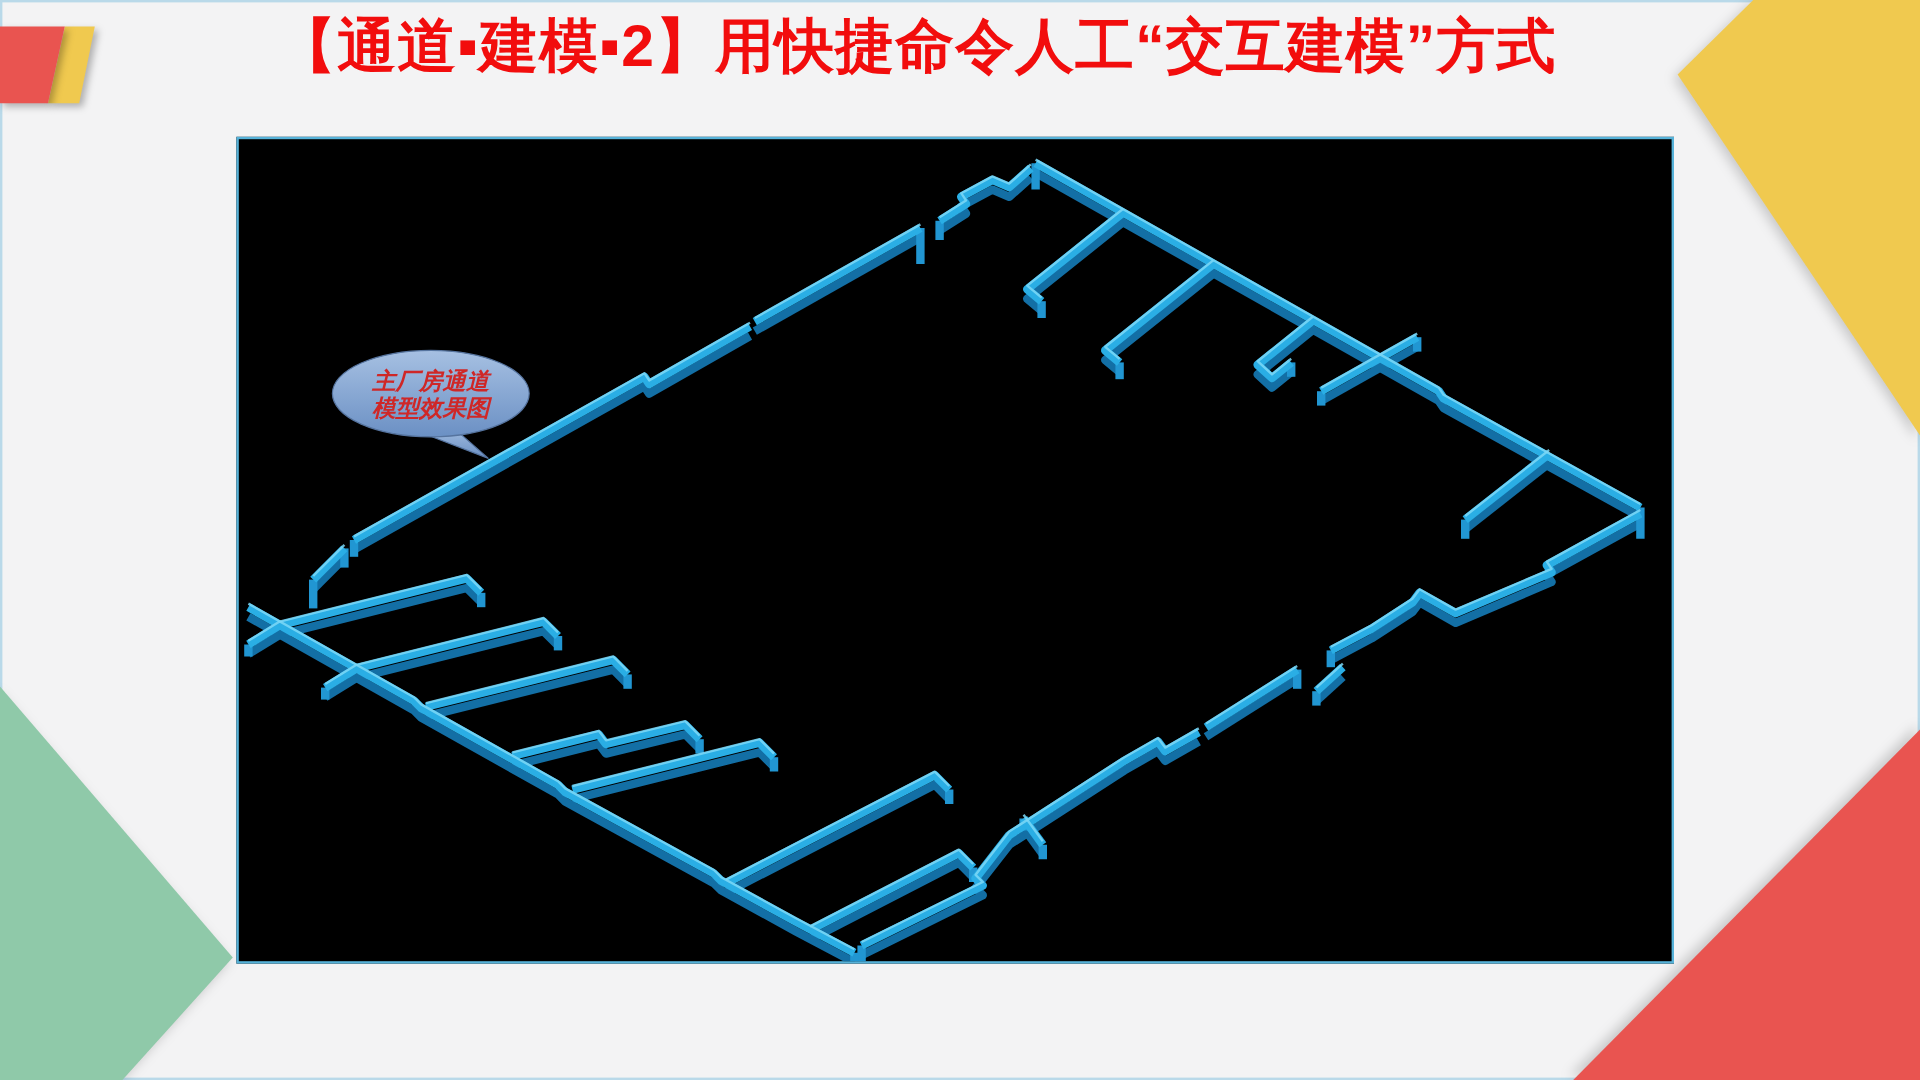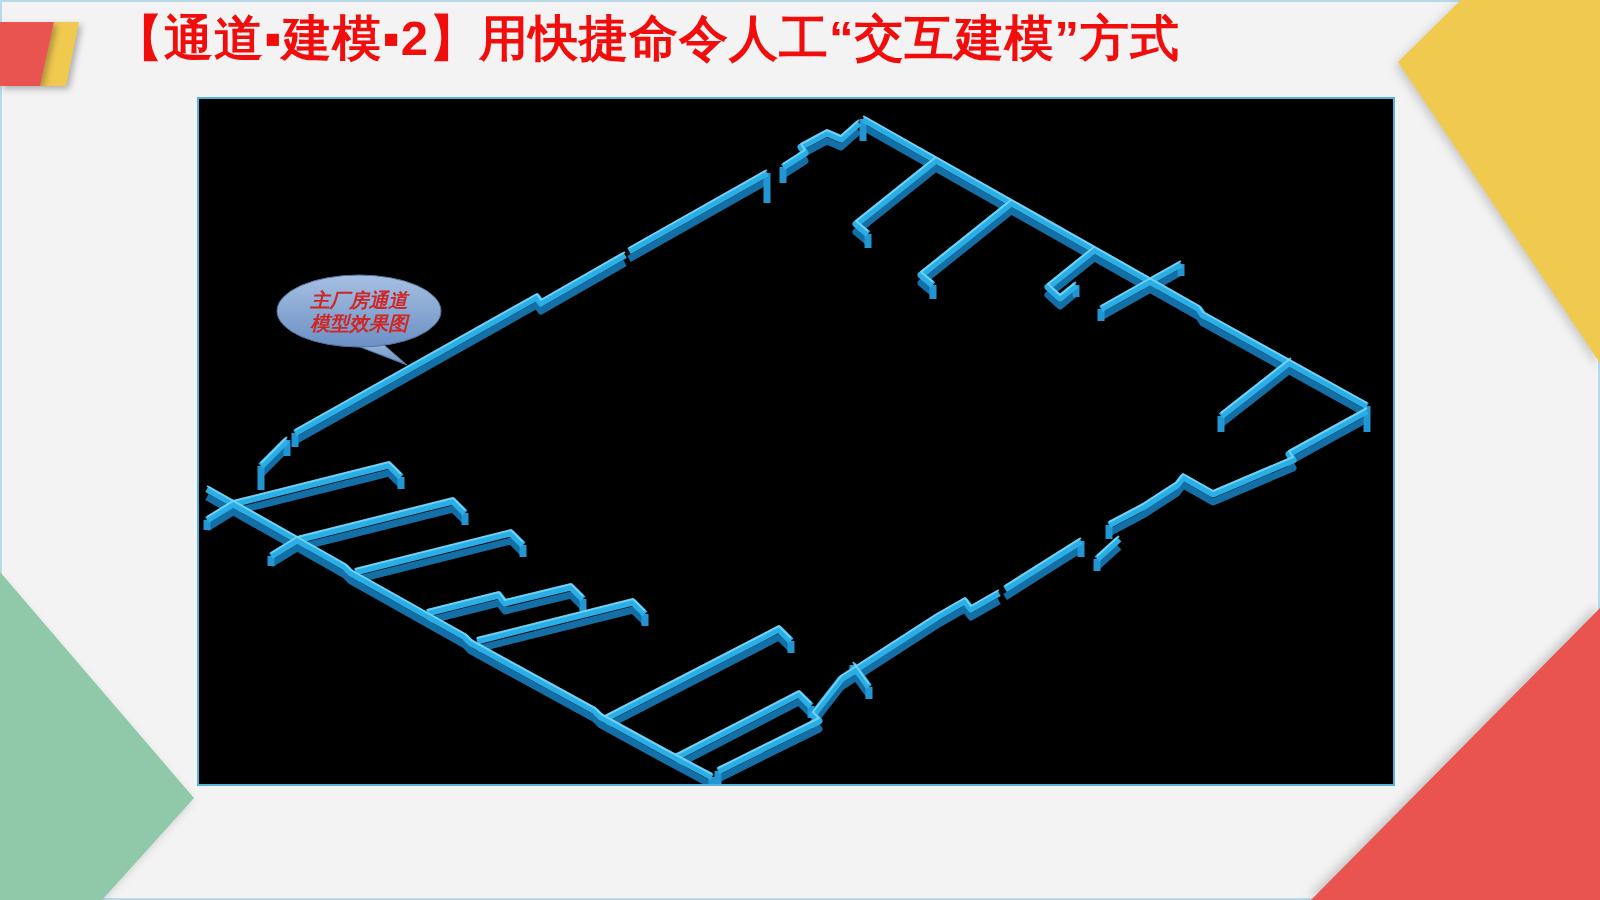--- a/index.html
+++ b/index.html
@@ -9,23 +9,24 @@
     font-family:"Liberation Sans","DejaVu Sans",sans-serif;
   }
   #deco-svg{position:absolute;left:0;top:0;width:1600px;height:900px;}
   .shadowed{filter:drop-shadow(3px 3px 3px rgba(0,0,0,.28));}
   .soft-shadow{filter:drop-shadow(-3px 3px 5px rgba(0,0,0,.18));}
   .soft-shadow-up{filter:drop-shadow(-3px -3px 5px rgba(0,0,0,.18));}
   #title{
     position:absolute;left:114px;top:6px;width:1300px;
     font-size:49px;font-weight:900;letter-spacing:1px;
     white-space:nowrap;
+    text-align:center;
   }
   #viewport{
-    position:absolute;left:197px;top:97px;width:1194px;height:685px;
+    position:absolute;left:197px;top:114px;width:1194px;height:685px;
     background:#000;border:2px solid #ec4899;
   }
   #model-svg{position:absolute;left:0;top:0;width:100%;height:100%;}
   .bubble-text{
     font-size:19.5px;font-style:italic;font-weight:600;
     font-family:"Liberation Serif","DejaVu Serif",serif;
   }
 </style>
 </head>
 <body style="background: rgb(243, 243, 244);">

